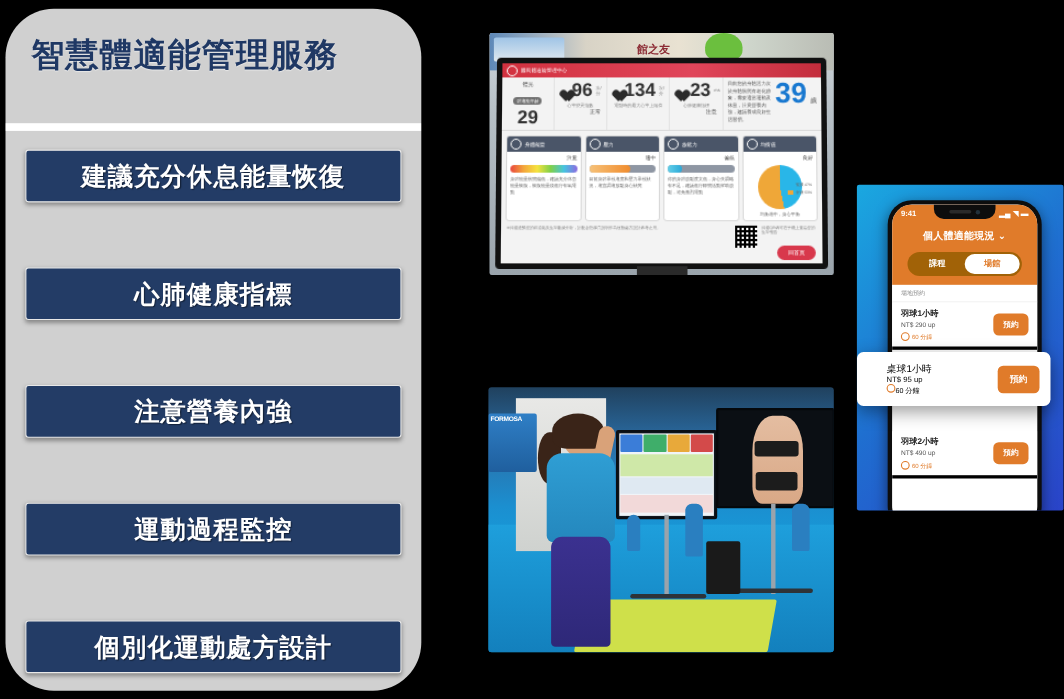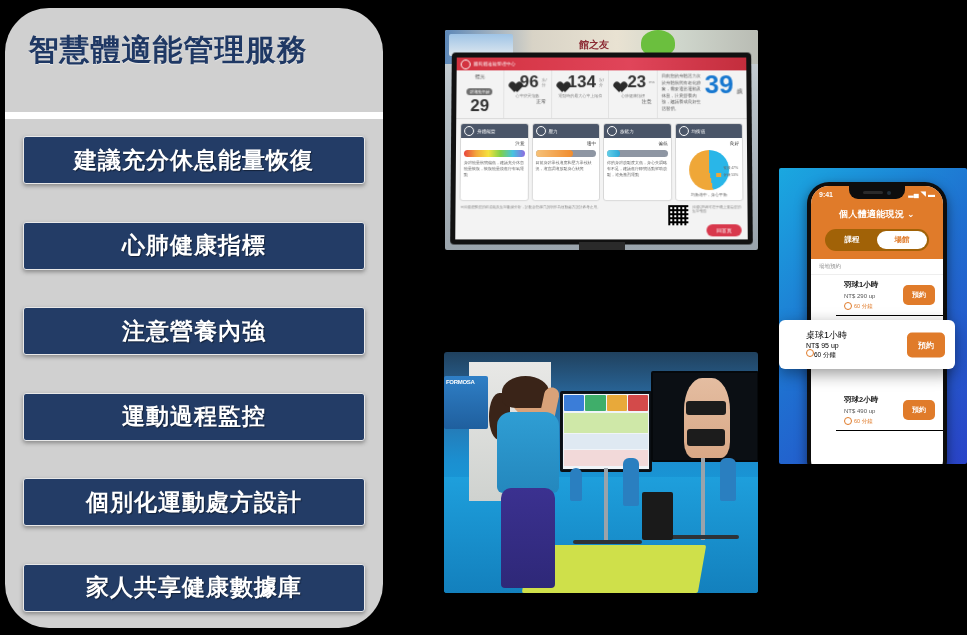--- a/index.html
+++ b/index.html
@@ -167,21 +167,21 @@
       display:flex;align-items:center;justify-content:center;gap:4px;}
   .notch .spk{width:20px;height:3px;background:#2a2a2a;border-radius:2px;}
   .notch .cam{width:4px;height:4px;background:#22303a;border-radius:50%;}
   .ph-title{text-align:center;font-size:9px;font-weight:bold;letter-spacing:.3px;}
   .tabs{display:flex;background:#a16207;border-radius:12px;margin:8px 6px 0;padding:2px;}
   .tab{flex:1;text-align:center;font-size:7.5px;font-weight:bold;padding:4px 0;
       border-radius:10px;color:#fff;}
   .tab.active{background:#fff;color:#e07b2a;}
   .sec-label{font-size:5.5px;color:#888;padding:4px 8px;background:#fff;
       border-bottom:1px solid #eee;}
-  .row{padding:5px 8px;border-bottom:1px solid #000000;position:relative;background:#fff;margin-left:25px;}
+  .row{padding:5px 8px;border-bottom:3px solid #000000;position:relative;background:#fff;}
   .row .rname{font-size:7.5px;font-weight:bold;color:#222;}
   .row .rprice{font-size:6px;color:#555;margin-top:3px;}
   .row .rdur{font-size:5.5px;color:#e07b2a;margin-top:3px;display:flex;
       align-items:center;gap:2px;}
   .clock{width:6px;height:6px;border:1px solid #e07b2a;border-radius:50%;display:inline-block;}
   .book-btn{position:absolute;right:8px;top:50%;transform:translateY(-50%);
       background:#e07b2a;color:#fff;font-size:7px;font-weight:bold;
       padding:5px 9px;border-radius:5px;}
   .popup{position:absolute;left:0px;top:152px;width:176px;background:#fff;
       border-radius:6px;box-shadow:0 5px 16px rgba(0,0,0,.4);padding:9px 27px;
@@ -208,23 +208,20 @@
         </div>
       <div class="item">
           <span>注意營養內強</span>
         </div>
       <div class="item">
           <span>運動過程監控</span>
         </div>
       <div class="item">
           <span>個別化運動處方設計</span>
         </div>
-      <div class="item">
-          <span>家人共享健康數據庫</span>
-        </div>
     </div>
   </div>
 
   <div class="photo tv-photo">
     <div class="room-top">
       <div class="shelf"></div>
       <div class="sign">館之友</div>
       <div class="plant"></div>
     </div>
     <div class="tv-bezel">

